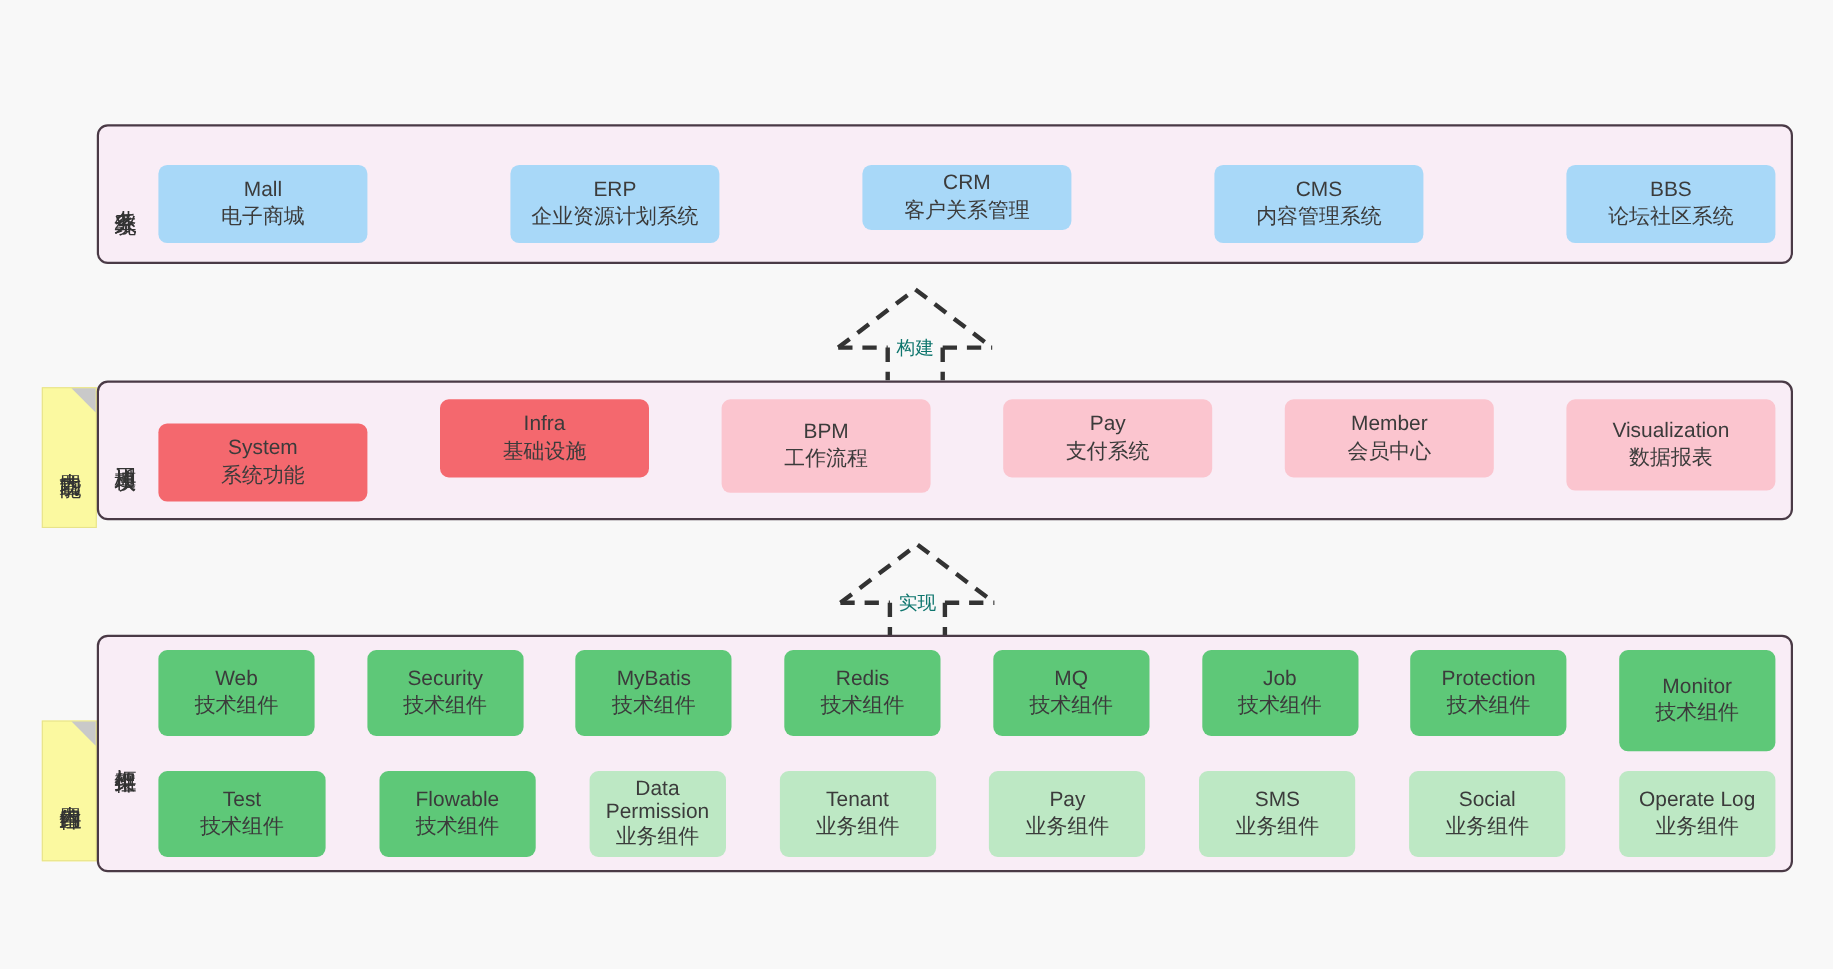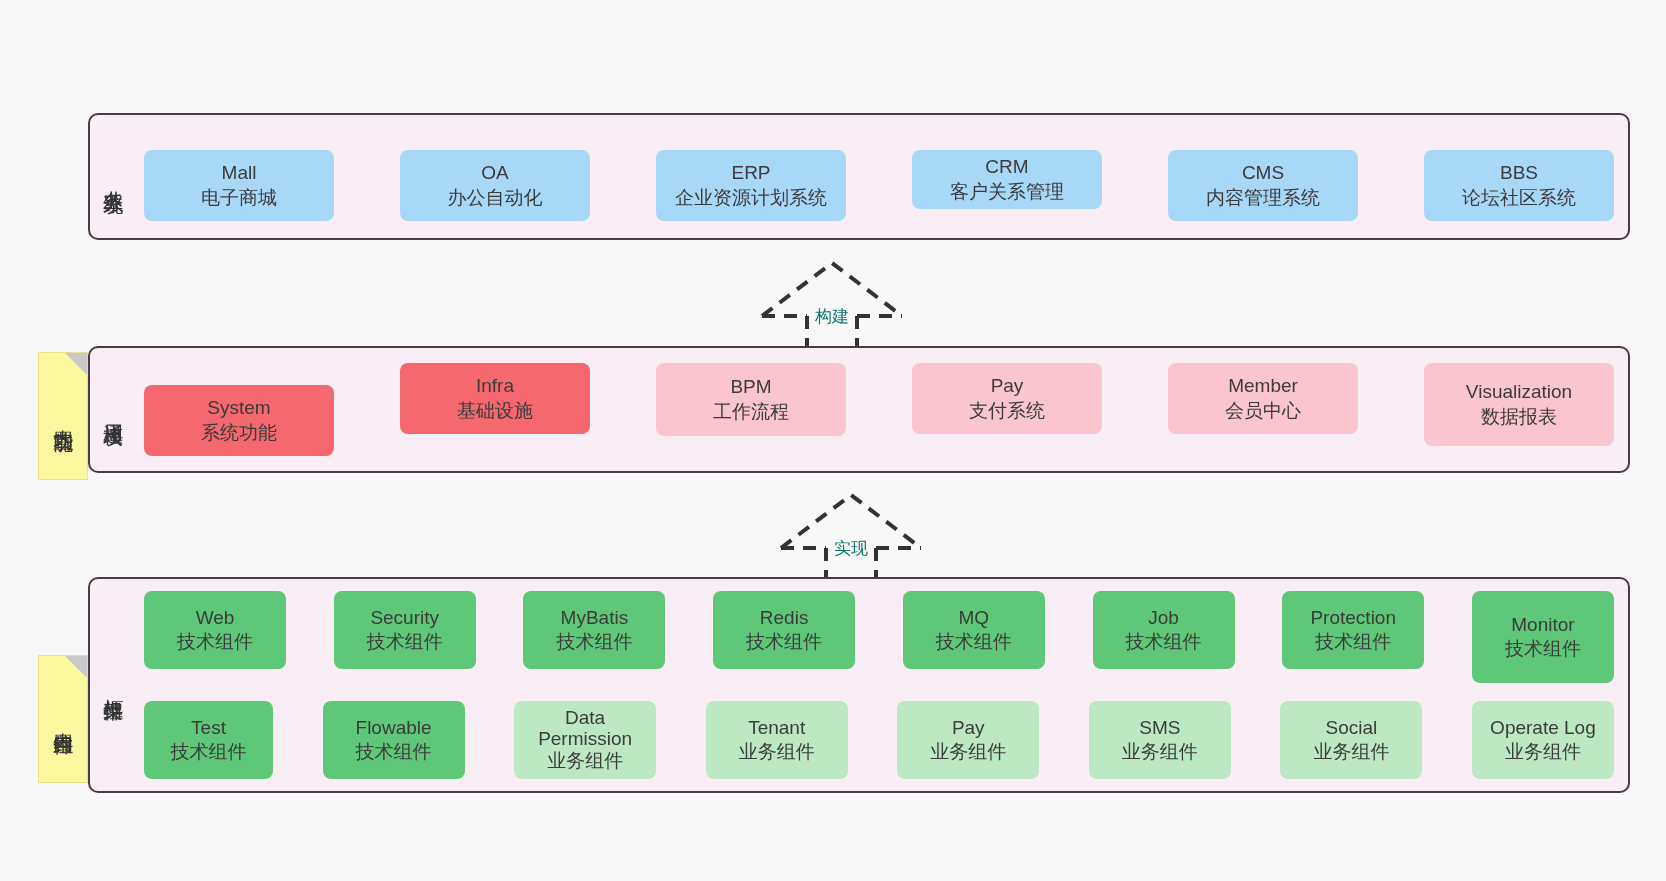--- a/index.html
+++ b/index.html
@@ -128,24 +128,20 @@
   <div class="layer" style="left:88px; top:113px; width:1542px; height:127px;">
     <div class="layer-title">业务系统</div>
     <div class="layer-body">
       <div class="row">
 
         <div class="card c-blue" style="width:190px;height:71px;">
           <div class="t1">Mall</div>
           <div class="t2">电子商城</div>
         </div>
 
-        <div class="card c-blue" style="width:190px;height:71px;">
-          <div class="t1">OA</div>
-          <div class="t2">办公自动化</div>
-        </div>
 
         <div class="card c-blue" style="width:190px;height:71px;">
           <div class="t1">ERP</div>
           <div class="t2">企业资源计划系统</div>
         </div>
 
         <div class="card c-blue" style="width:190px;height:59px;">
           <div class="t1">CRM</div>
           <div class="t2">客户关系管理</div>
         </div>
@@ -190,21 +186,21 @@
         <div class="card c-red" style="width:190px;height:71px;margin-top:22px;">
           <div class="t1">System</div>
           <div class="t2">系统功能</div>
         </div>
 
         <div class="card c-red" style="width:190px;height:71px;">
           <div class="t1">Infra</div>
           <div class="t2">基础设施</div>
         </div>
 
-        <div class="card c-pink" style="width:190px;height:73px;">
+        <div class="card c-pink" style="width:190px;height:85px;">
           <div class="t1">BPM</div>
           <div class="t2">工作流程</div>
         </div>
 
         <div class="card c-pink" style="width:190px;height:71px;">
           <div class="t1">Pay</div>
           <div class="t2">支付系统</div>
         </div>
 
         <div class="card c-pink" style="width:190px;height:71px;">
@@ -214,21 +210,21 @@
 
         <div class="card c-pink" style="width:190px;height:83px;">
           <div class="t1">Visualization</div>
           <div class="t2">数据报表</div>
         </div>
 
       </div>
     </div>
   </div>
 
-  <div class="arrow" style="left:771px; top:490px; width:160px; height:88px;">
+  <div class="arrow" style="left:754px; top:490px; width:160px; height:88px;">
     <svg width="160" height="88" viewBox="0 0 160 88">
       <g fill="none" stroke="#333" stroke-width="4" stroke-dasharray="13,9" stroke-linecap="butt">
         <path d="M 10 58 L 80 5 L 150 58"></path>
         <path d="M 10 58 L 55 58"></path>
         <path d="M 105 58 L 150 58"></path>
         <path d="M 55 58 L 55 88"></path>
         <path d="M 105 58 L 105 88"></path>
       </g>
     </svg>
     <div class="arrow-label" style="left:63px; top:47px;">实现</div>
@@ -272,29 +268,29 @@
           <div class="t1">Protection</div>
           <div class="t2">技术组件</div>
         </div>
         <div class="card c-green" style="width:142px;height:92px;">
           <div class="t1">Monitor</div>
           <div class="t2">技术组件</div>
         </div>
       </div>
 
       <div class="row">
-        <div class="card c-green" style="width:129px;height:78px;align-items:center;">
+        <div class="card c-green" style="width:152px;height:78px;align-items:center;">
           <div class="t1">Test</div>
           <div class="t2">技术组件</div>
         </div>
         <div class="card c-green" style="width:142px;height:78px;text-align:center;">
           <div class="t1">Flowable</div>
           <div class="t2">技术组件</div>
         </div>
-        <div class="card c-lgreen" style="width:142px;height:78px;">
+        <div class="card c-lgreen" style="width:124px;height:78px;">
           <div class="t1" style="line-height:1.12;">Data Permission</div>
           <div class="t2">业务组件</div>
         </div>
         <div class="card c-lgreen" style="width:142px;height:78px;">
           <div class="t1">Tenant</div>
           <div class="t2">业务组件</div>
         </div>
         <div class="card c-lgreen" style="width:142px;height:78px;">
           <div class="t1">Pay</div>
           <div class="t2">业务组件</div>

